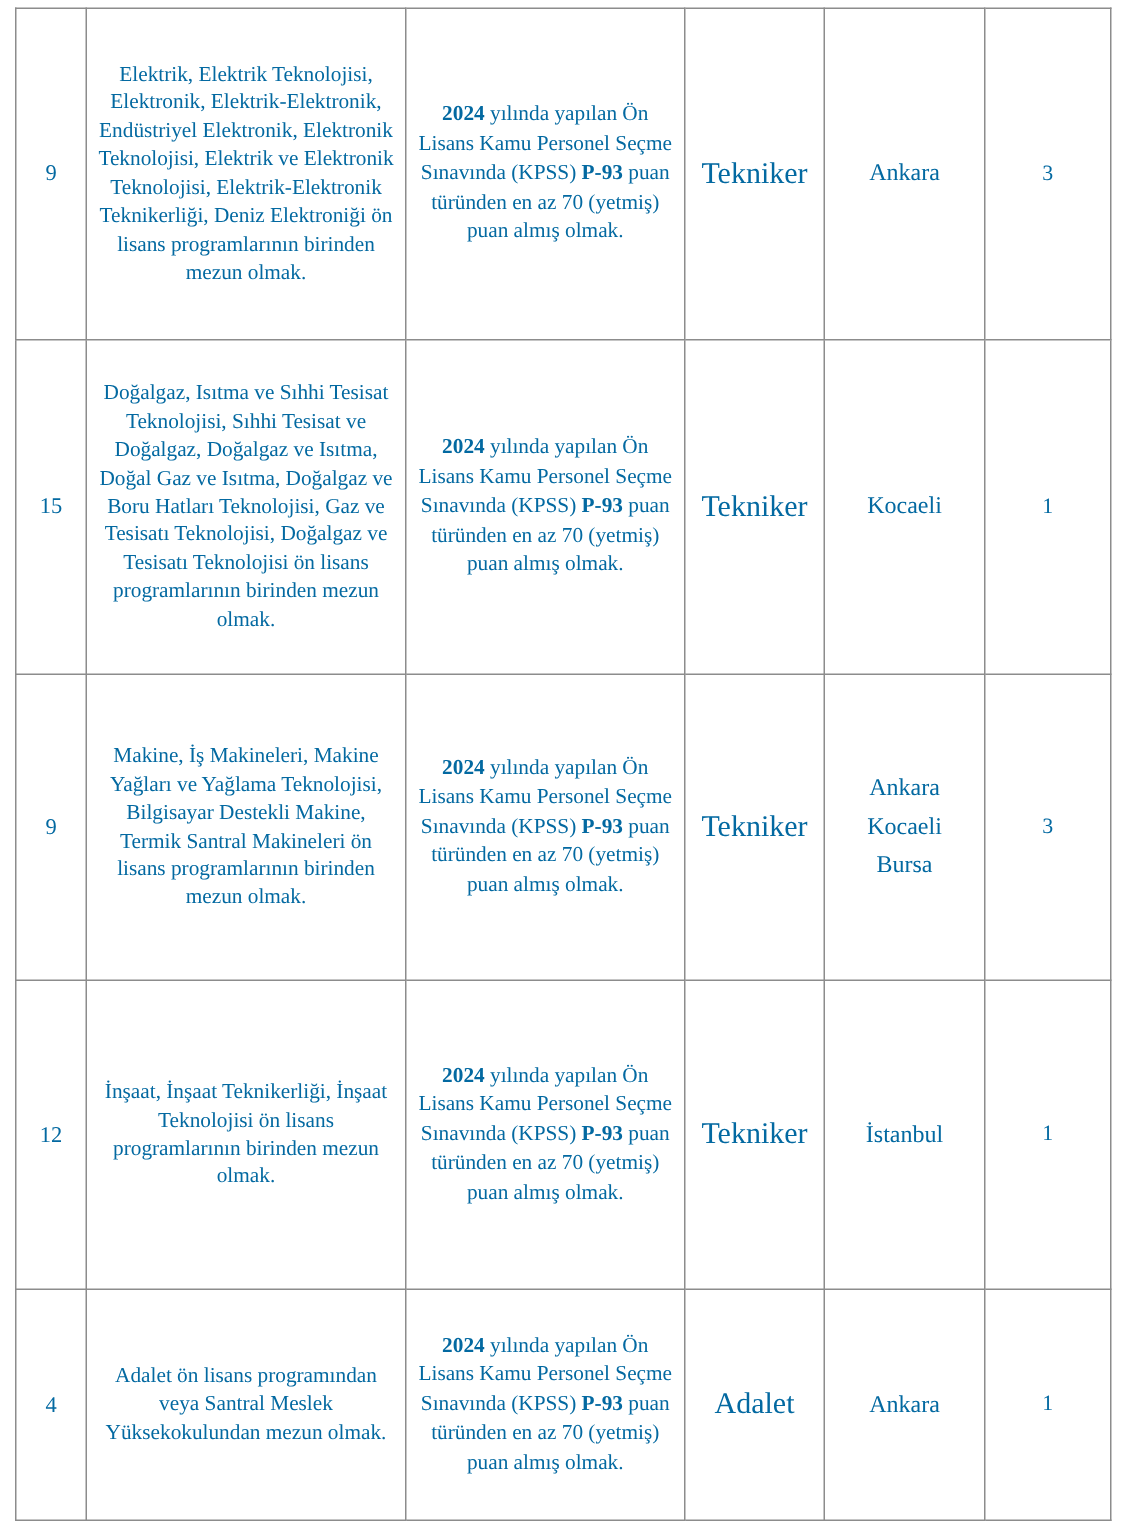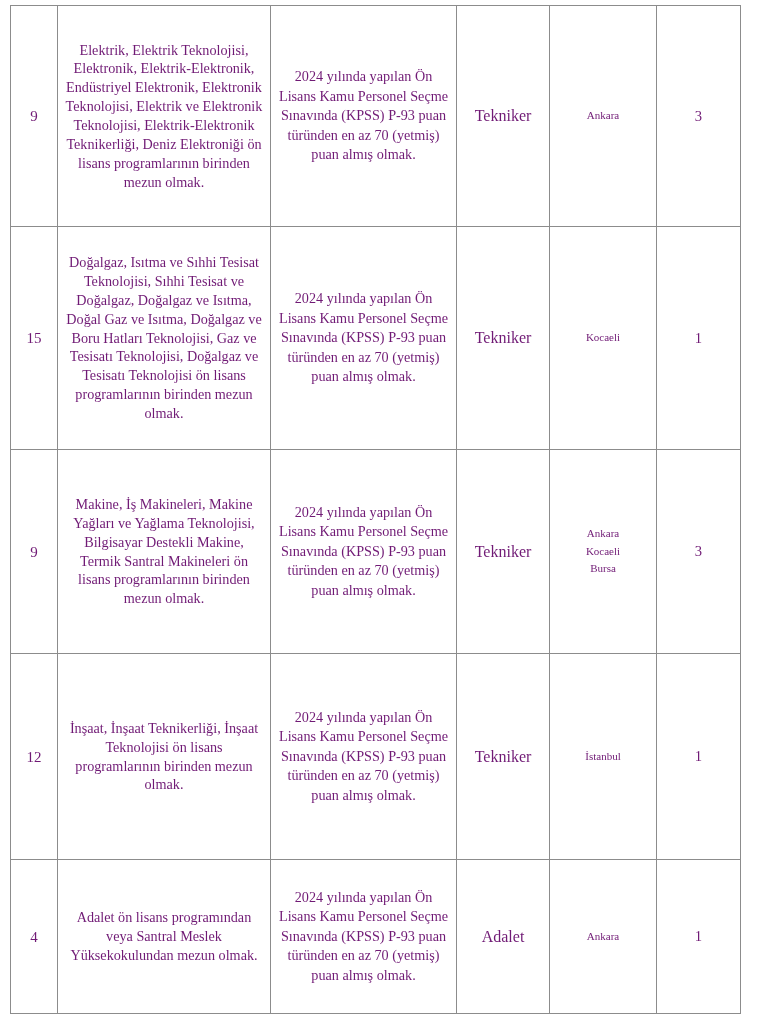--- a/index.html
+++ b/index.html
@@ -30,21 +30,21 @@
     width: 730px;
     border-collapse: collapse;
     table-layout: fixed;
   }
 
   table.kadro-table td {
     border: 1px solid #8c8c8c;
     vertical-align: middle;
     text-align: center;
     padding: 4px 5px;
-    color: #701a75;
+    color: #0369a1;
   }
 
   
   col.c-no      { width: 47px; }
   col.c-edu     { width: 213px; }
   col.c-kpss    { width: 186px; }
   col.c-title   { width: 93px; }
   col.c-prov    { width: 107px; }
   col.c-count   { width: 84px; }
 
@@ -59,29 +59,29 @@
     padding: 6px 7px;
   }
 
   td.cell-kpss {
     font-size: 14.2px;
     line-height: 1.38;
     padding: 6px 9px;
   }
 
   td.cell-kpss .bold {
-    font-weight: normal;
+    font-weight: bold;
   }
 
   td.cell-title {
-    font-size: 16px;
+    font-size: 20px;
   }
 
   td.cell-prov {
-    font-size: 11px;
+    font-size: 16px;
     line-height: 1.62;
   }
 
   td.cell-prov .prov-line {
     display: block;
   }
 
   td.cell-count {
     font-size: 14.6px;
   }

